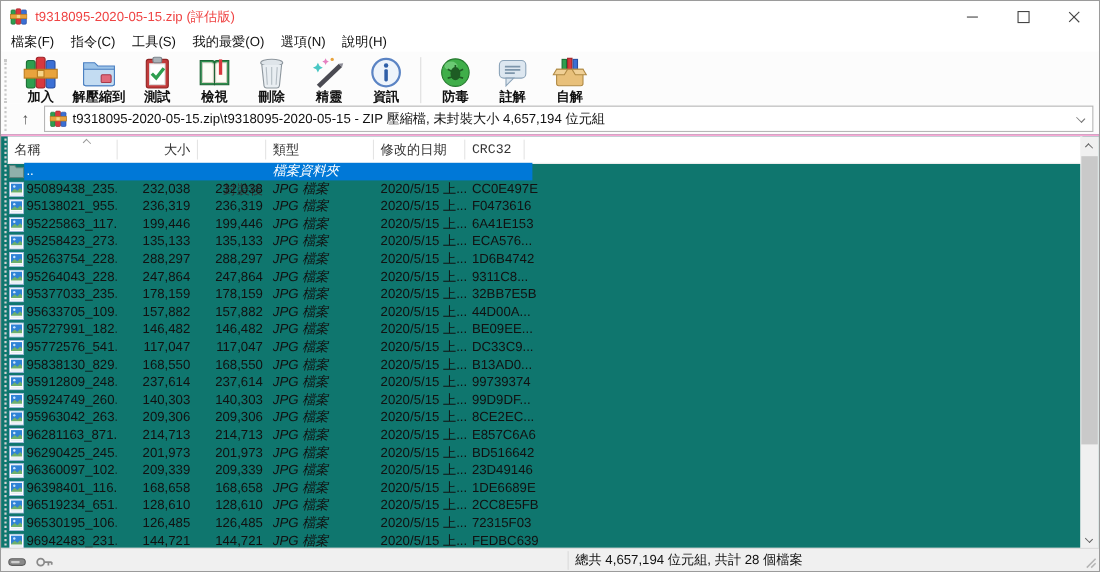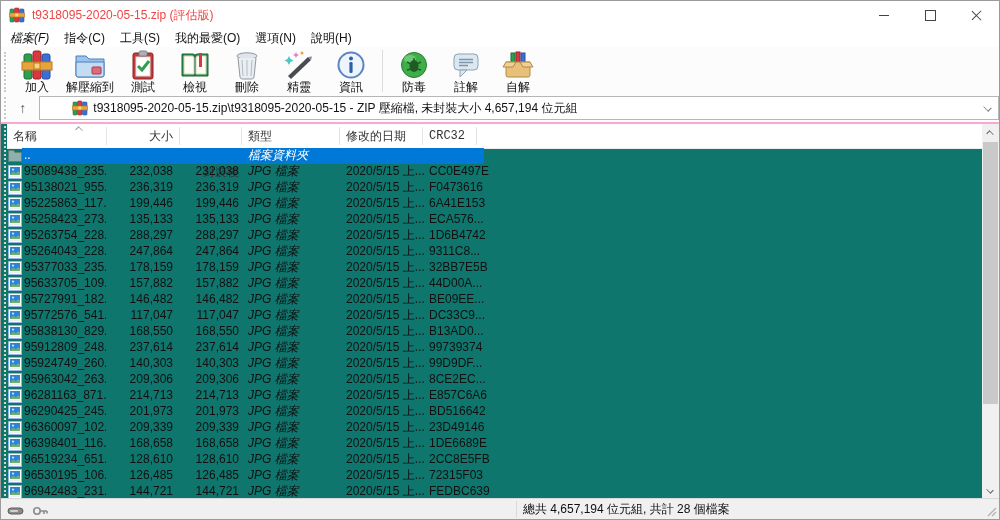--- a/index.html
+++ b/index.html
@@ -15,35 +15,35 @@
   .win-btn{width:46px;height:28px;display:flex;align-items:center;justify-content:center;}
   .glyph-min{width:10px;height:1px;background:#444;}
   .glyph-max{width:9px;height:9px;border:1px solid #444;}
   .glyph-close{position:relative;width:11px;height:11px;}
   .glyph-close:before,.glyph-close:after{content:"";position:absolute;left:5px;top:-1px;width:1.4px;height:13px;background:#444;}
   .glyph-close:before{transform:rotate(45deg);}
   .glyph-close:after{transform:rotate(-45deg);}
   
   .menubar{left:0;top:28px;width:100%;height:18px;background:#fff;display:flex;align-items:center;}
   .menu-item{padding:0 7px;margin-left:1px;color:#111;white-space:nowrap;}
-  .menu-item:first-child{margin-left:2px;font-style:italic;}
+  .menu-item:first-child{margin-left:2px;}
   
-  .toolbar{left:0;top:46px;width:100%;height:47px;background:#fcfcfc;display:flex;align-items:center;}
+  .toolbar{left:0;top:46px;width:100%;height:47px;background:#fcfcfc;display:flex;align-items:flex-end;font-weight:bold;}
   .gripper{width:3px;height:40px;margin:3px 2px 0 3px;border-left:2px dotted #c9c9c9;}
   .tbtn{display:flex;flex-direction:column;align-items:center;justify-content:flex-start;
         min-width:46px;padding:1px 3px 0 3px;}
   .tbtn .ticon{width:32px;height:32px;}
   .tbtn .tlabel{font-size:12px;color:#111;margin-top:0;white-space:nowrap;line-height:12px;}
   .tsep{width:1px;height:42px;background:#dcdcdc;margin:1px 5px 0 5px;}
   
   .addressrow{left:0;top:93px;width:100%;height:28px;background:#fcfcfc;display:flex;align-items:center;}
   .agrip{width:3px;height:22px;margin-left:3px;border-left:2px dotted #c9c9c9;}
   .up-btn{width:24px;height:22px;margin-left:2px;display:flex;align-items:center;justify-content:center;color:#555;font-size:14px;}
   .combo{margin-left:5px;width:952px;height:22px;border:1px solid #b6b6b6;background:#fff;
-         display:flex;align-items:center;position:relative;padding-left:28px;}
+         display:flex;align-items:center;position:relative;}
   .combo .cicon{margin-left:4px;width:16px;height:16px;flex:none;}
   .combo .ctext{margin-left:5px;white-space:nowrap;overflow:hidden;color:#111;}
   .combo .chev{position:absolute;right:6px;top:6px;width:8px;height:8px;}
   .chev:before{content:"";position:absolute;left:0;top:1px;width:6px;height:6px;
                border-right:1.5px solid #777;border-bottom:1.5px solid #777;transform:rotate(45deg) scale(1,.7);}
   
   .main{left:0;top:121px;width:100%;height:376px;background:#0f766e;border-top:2px solid #f9a8d4;}
   .list-grip{position:absolute;left:3px;top:2px;height:370px;border-left:2px dotted #d5d5d5;}
   .header{position:absolute;left:6px;top:0;width:977px;height:24px;background:#fff;border-bottom:1px solid #ececec;}
   .hcell{position:absolute;top:0;height:24px;line-height:24px;color:#333;white-space:nowrap;}

